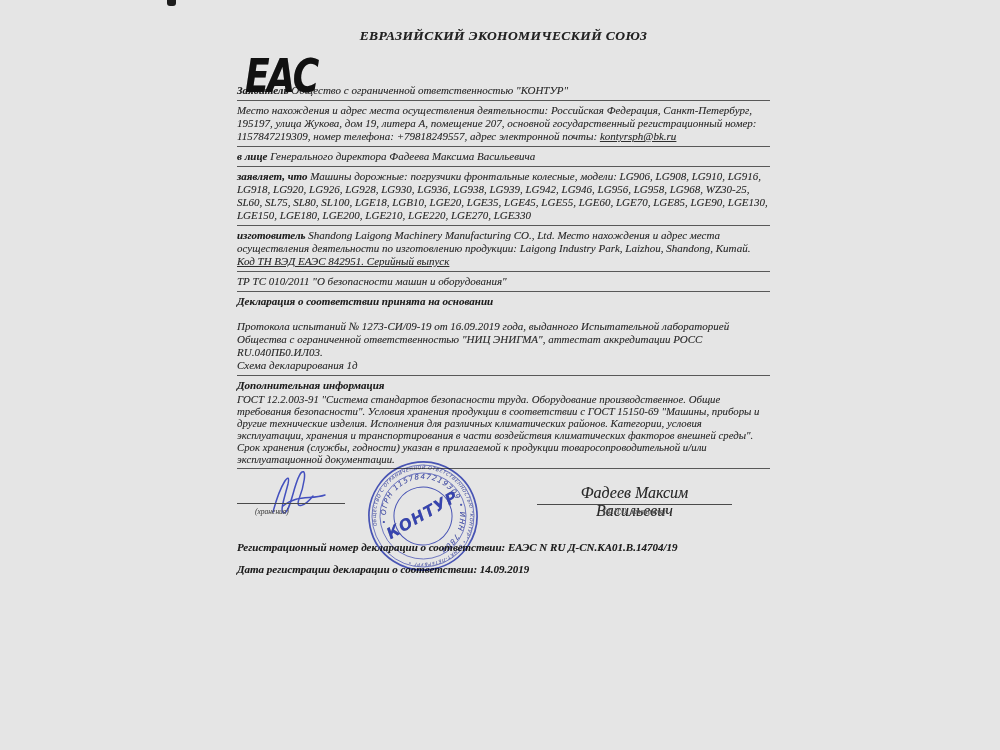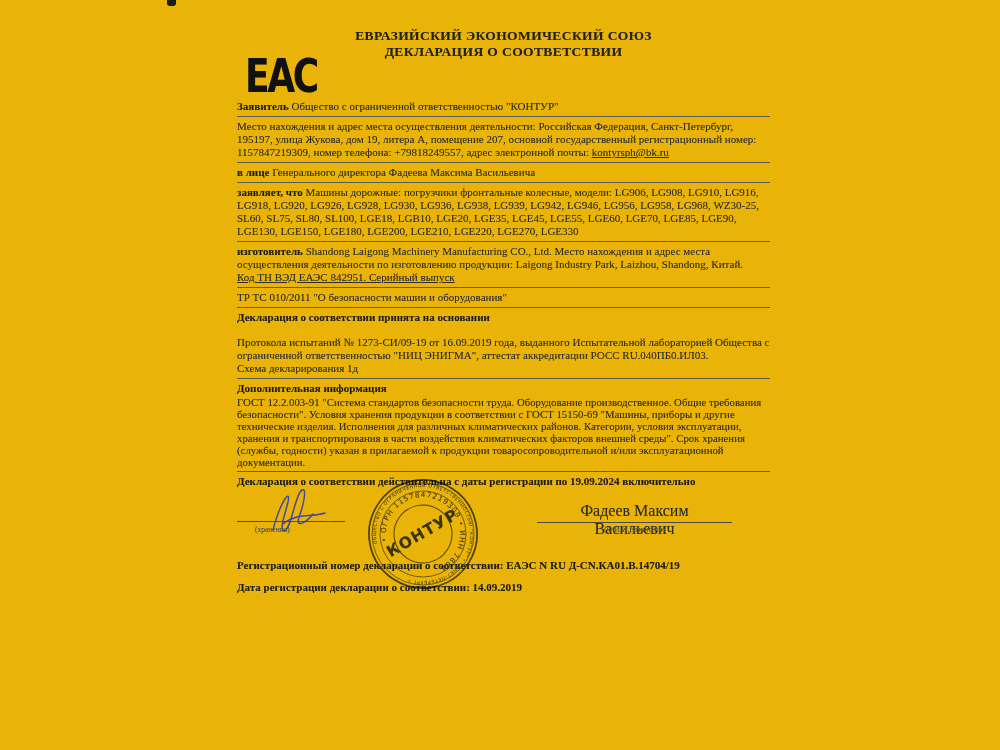--- a/index.html
+++ b/index.html
@@ -3,21 +3,21 @@
 <meta charset="utf-8">
 <style>
   html,body{margin:0;padding:0;}
   body{
     width:1000px;height:750px;
     background:#ffffff;
     font-family:"Liberation Serif","DejaVu Serif",serif;
     position:relative;
     overflow:hidden;
   }
-  .page{position:absolute;inset:0;background:#eab308;}
+  .page{position:absolute;inset:0;background:#e5e5e5;font-style:italic;}
   .scan-artifact{position:absolute;left:167px;top:0;width:9px;height:6px;background:#1c1c1c;border-radius:0 0 3px 3px;}
   .content{
     position:absolute;left:237px;top:28px;width:533px;
     color:#2e2e2e;
     text-shadow:0 0 0.5px rgba(70,70,70,0.45);
   }
   .doc-header{text-align:center;font-weight:bold;font-size:13.5px;line-height:16px;color:#222;letter-spacing:0.4px;margin-bottom:40px;}
   .eac-logo{
     position:absolute;left:8px;top:28px;
     font-family:"DejaVu Sans",sans-serif;font-weight:bold;
@@ -43,21 +43,20 @@
 </head>
 <body>
 
 <div class="page">
   <div class="scan-artifact"></div>
 
   <div class="content">
 
     <div class="doc-header">
       <div>ЕВРАЗИЙСКИЙ ЭКОНОМИЧЕСКИЙ СОЮЗ</div>
-      <div>ДЕКЛАРАЦИЯ О СООТВЕТСТВИИ</div>
     </div>
 
     <div class="eac-logo">ЕАС</div>
 
     <div class="t">
       <span class="b">Заявитель</span>
       <span>Общество с ограниченной ответственностью "КОНТУР"</span>
     </div>
 
     <div class="hr"></div>
@@ -99,21 +98,20 @@
     <div class="t" style="margin-top:12px;">Протокола испытаний № 1273-СИ/09-19 от 16.09.2019 года, выданного Испытательной лабораторией Общества с ограниченной ответственностью "НИЦ ЭНИГМА", аттестат аккредитации РОСС RU.040ПБ0.ИЛ03.</div>
     <div class="t">Схема декларирования 1д</div>
 
     <div class="hr"></div>
 
     <div class="t b">Дополнительная информация</div>
     <div class="t gost" style="margin-top:2px;">ГОСТ 12.2.003-91 "Система стандартов безопасности труда. Оборудование производственное. Общие требования безопасности". Условия хранения продукции в соответствии с ГОСТ 15150-69 "Машины, приборы и другие технические изделия. Исполнения для различных климатических районов. Категории, условия эксплуатации, хранения и транспортирования в части воздействия климатических факторов внешней среды". Срок хранения (службы, годности) указан в прилагаемой к продукции товаросопроводительной и/или эксплуатационной документации.</div>
 
     <div class="hr"></div>
 
-    <div class="t b">Декларация о соответствии действительна с даты регистрации по 19.09.2024 включительно</div>
 
     <div class="sig-row">
 
       <svg class="signature-ink" width="100" height="58" viewBox="0 0 100 58">
         <g stroke="#2837b8" stroke-width="1.5" fill="none" opacity="0.85" stroke-linecap="round">
           <path d="M18,48 C26,18 36,6 33,20 C30,32 24,49 29,49 C36,49 40,12 47,8 C52,5 49,22 44,35 C40,46 50,42 58,32"></path>
           <path d="M28,42 C42,30 56,36 70,31"></path>
         </g>
       </svg>
 

